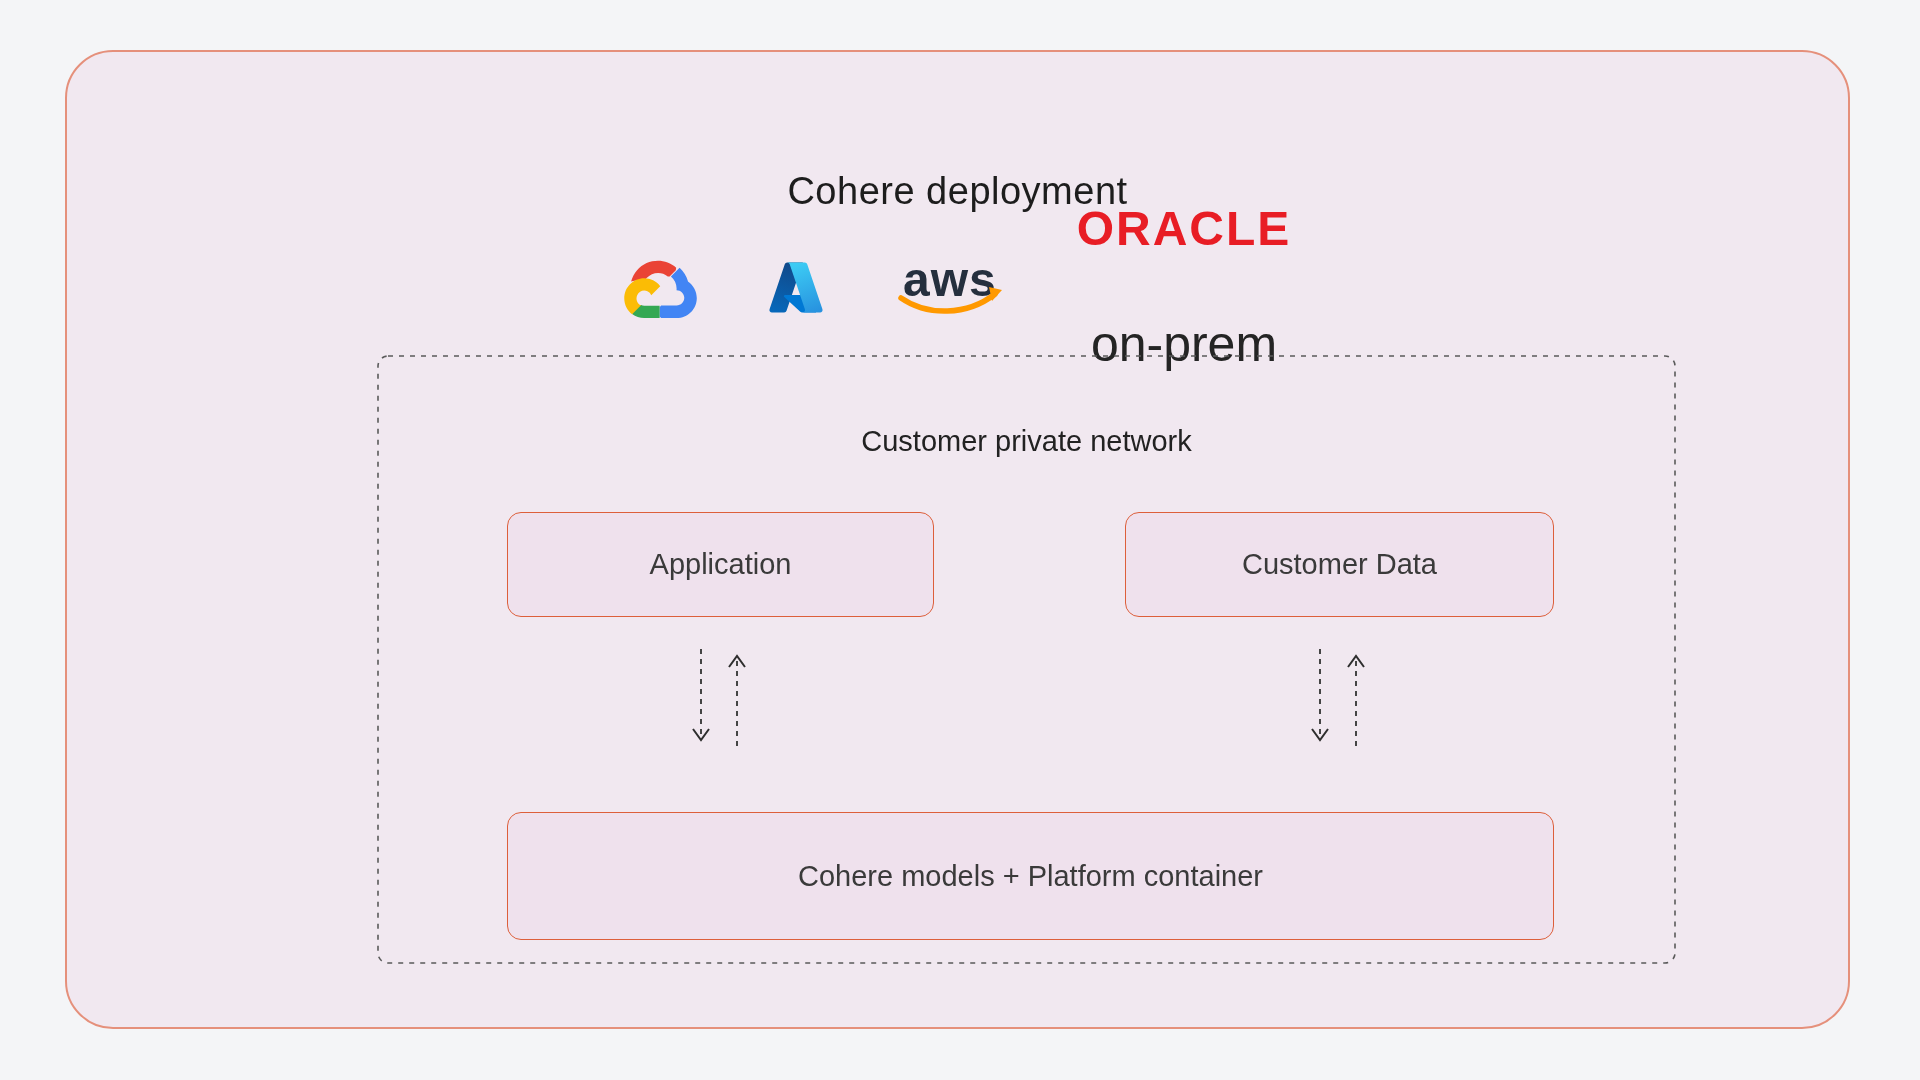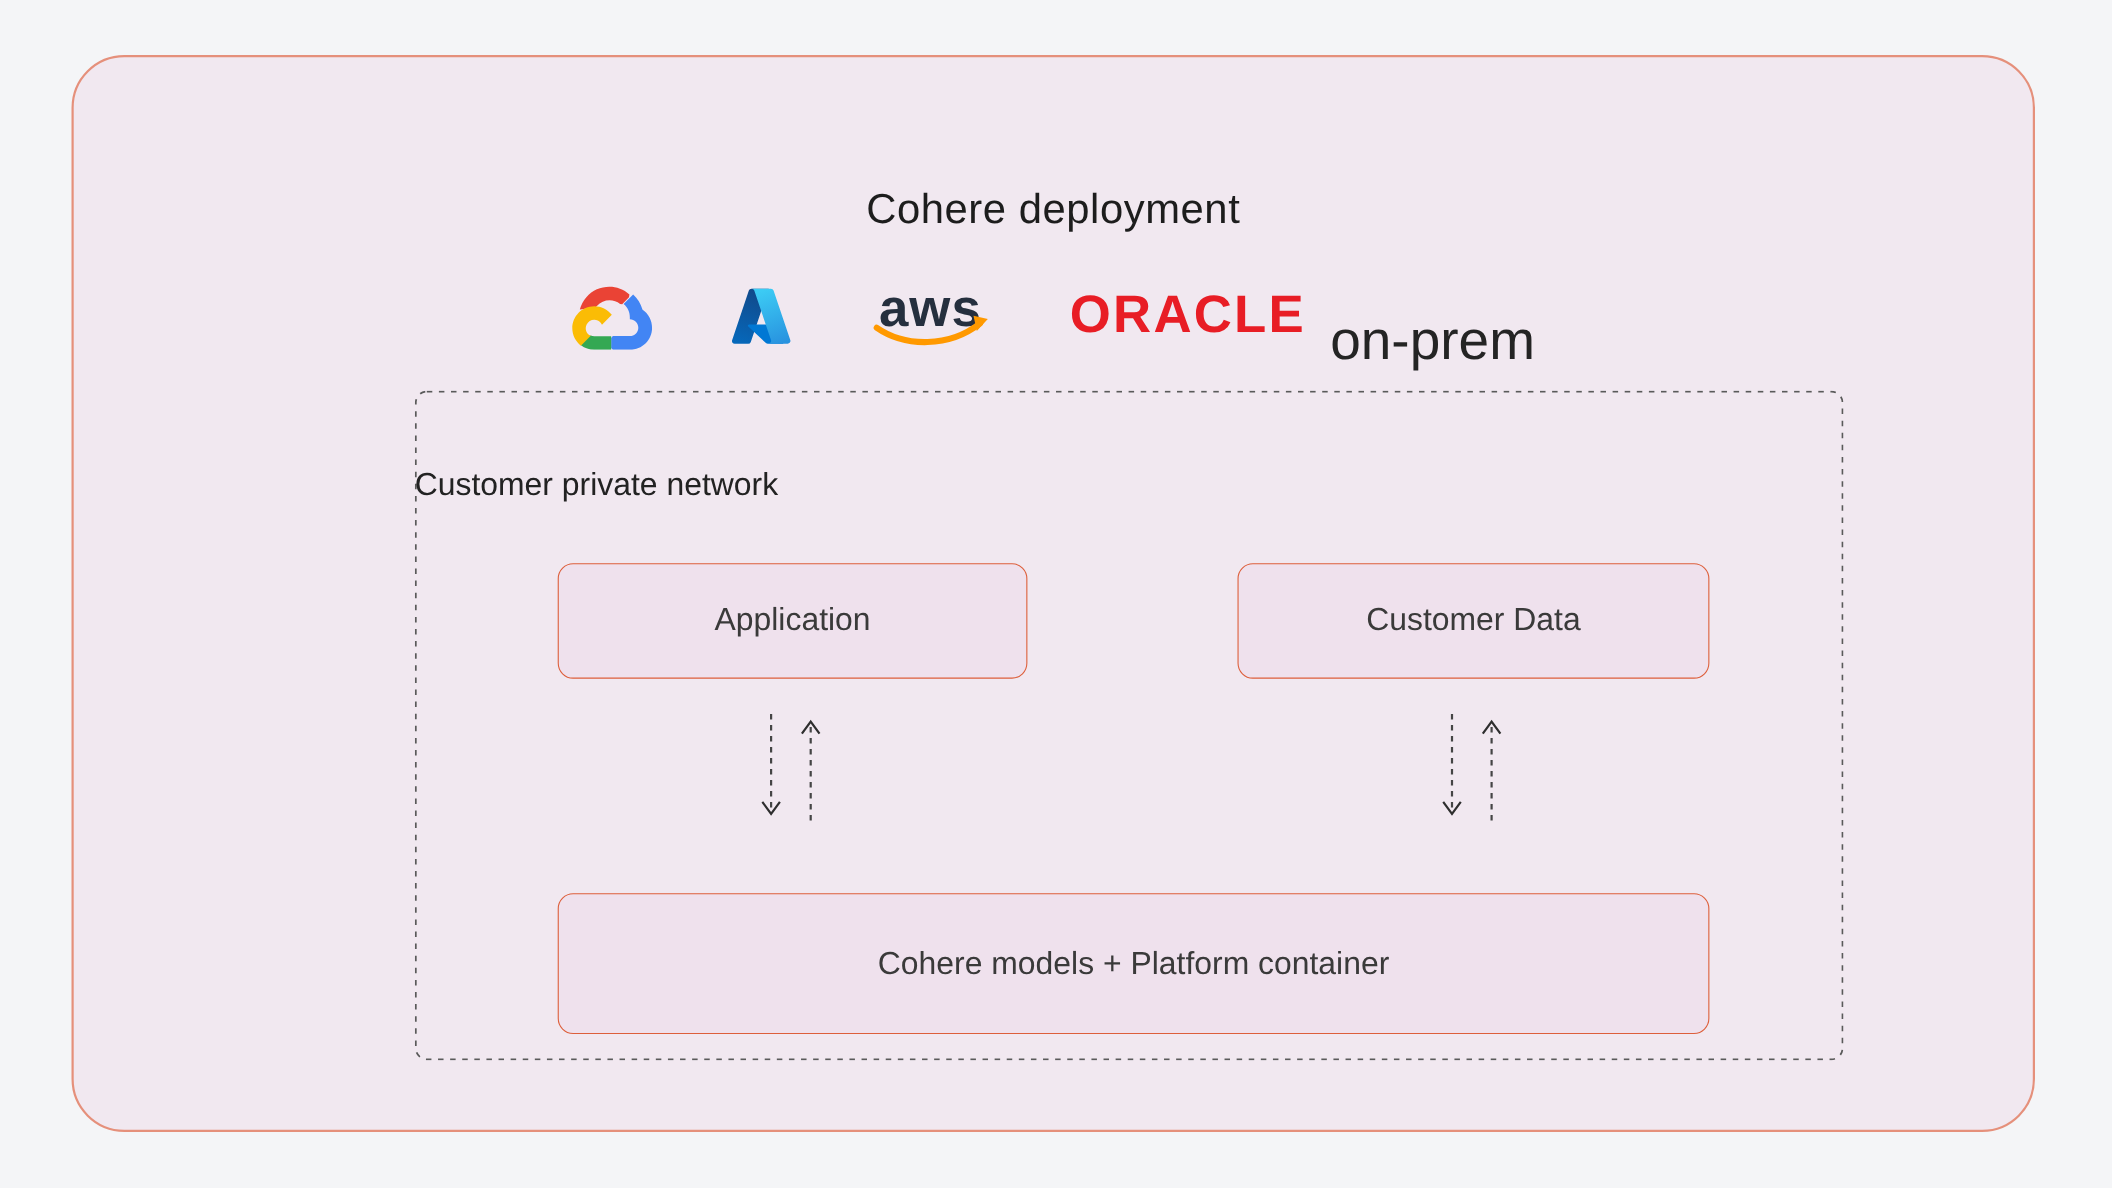--- a/index.html
+++ b/index.html
@@ -22,37 +22,37 @@
     position:absolute;left:0;top:118px;width:100%;
     text-align:center;
     font-size:38px;font-weight:400;letter-spacing:.5px;
     color:#1d1d1d;
   }
   .logo-row{
     position:absolute;left:0;top:200px;width:100%;height:70px;
     display:flex;justify-content:center;align-items:center;gap:70px;
   }
   .logo-row .logo{display:block;}
-  .oracle-group{display:flex;align-items:center;gap:22px;}
+  .oracle-group{display:flex;align-items:center;gap:22px;flex-direction:column;}
   .oracle-word{
     font-size:48px;font-weight:700;letter-spacing:2px;
     color:#E81D25;line-height:1;
   }
   .onprem-word{
     font-size:50px;font-weight:400;letter-spacing:0px;
     color:#242424;line-height:1;margin-top:44px;
   }
   .pnet{
     position:absolute;left:310px;top:303px;
     width:1299px;height:609px;
   }
   .pnet-border{position:absolute;left:0;top:0;}
   .pnet-label{
     position:absolute;left:0;top:70px;width:100%;
-    text-align:left;font-size:29px;color:#222;
+    text-align:center;font-size:29px;color:#222;
   }
   .node{
     position:absolute;
     background:#EFE1ED;
     border:1.5px solid #DD5F3B;
     border-radius:14px;
     box-sizing:border-box;
     display:flex;align-items:center;justify-content:center;
     font-size:29px;color:#3a3a3a;
   }

